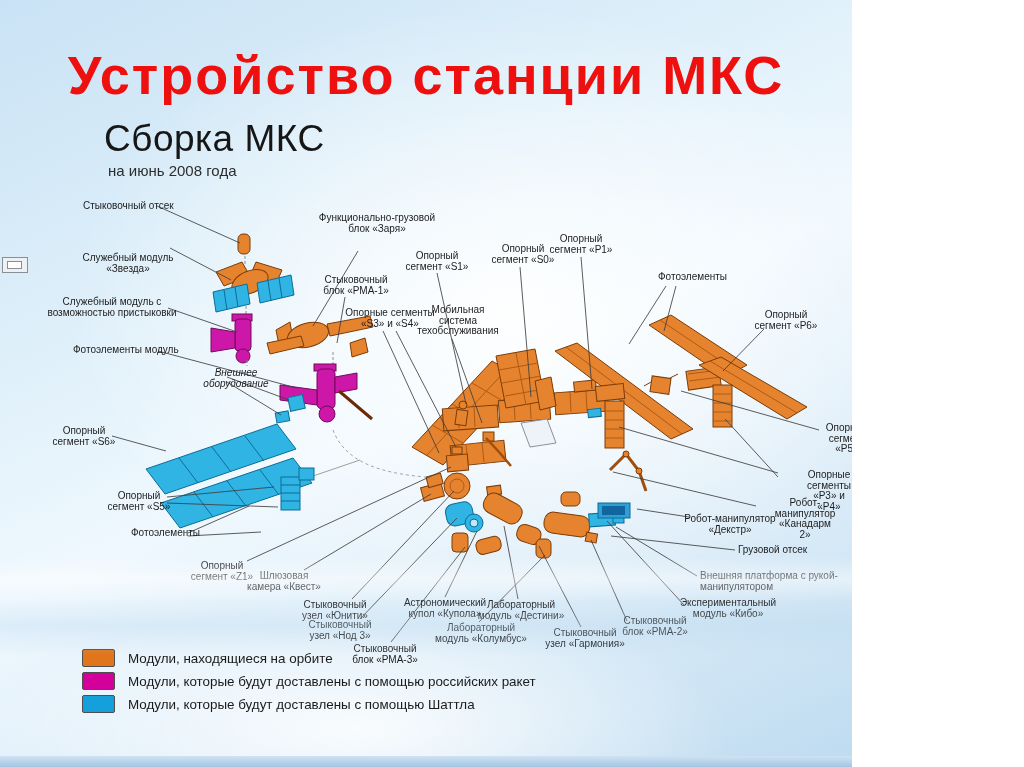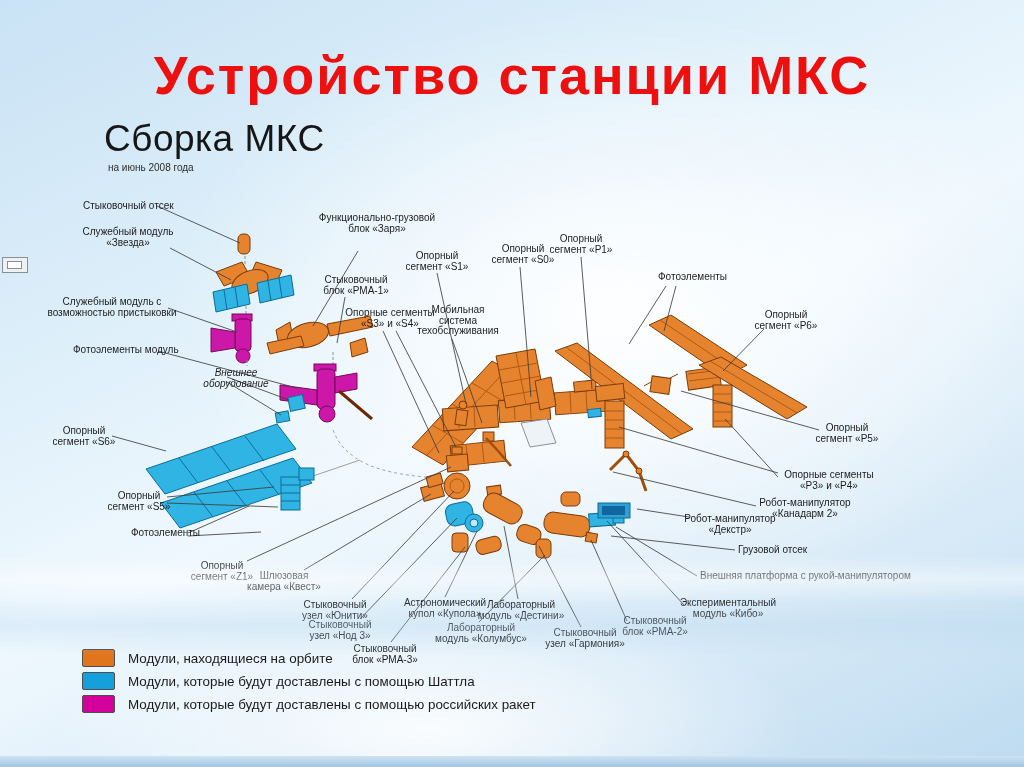--- a/index.html
+++ b/index.html
@@ -1,34 +1,34 @@
 <!DOCTYPE html>
 <html><head>
 <meta charset="utf-8">
 <style>
   html,body{margin:0;padding:0;}
   .slide{
-    position:relative;width:1024px;height:767px;overflow:hidden;
+    position:relative;width:852px;height:767px;overflow:hidden;
     font-family:"Liberation Sans",sans-serif;
     background:
       radial-gradient(ellipse 620px 420px at 60% 40%, rgba(255,255,255,.92), rgba(255,255,255,0) 72%),
       radial-gradient(ellipse 500px 160px at 42% 95%, rgba(255,255,255,.85), rgba(255,255,255,0) 75%),
       linear-gradient(155deg,#c9e2f5 0%,#dceef9 28%,#eff8fe 52%,#d8eaf7 78%,#bedbf0 100%);
   }
   .band{position:absolute;left:0;width:100%;pointer-events:none;}
   .band.b1{top:556px;height:46px;background:linear-gradient(180deg,rgba(255,255,255,0),rgba(255,255,255,.45),rgba(255,255,255,0));}
   .band.b2{top:596px;height:60px;background:linear-gradient(180deg,rgba(186,216,238,0),rgba(186,216,238,.35),rgba(186,216,238,0));}
   .bottom-strip{position:absolute;left:0;bottom:0;width:100%;height:11px;
     background:linear-gradient(180deg,#cfe3f3,#a3c6e3);}
   .main-title{
     position:absolute;top:8px;left:0;width:100%;text-align:center;
     font-size:54px;font-weight:bold;letter-spacing:2px;color:#ee0f0f;
   }
   .diagram-heading{position:absolute;left:104px;top:118px;font-size:37px;color:#161616;letter-spacing:.5px;}
-  .diagram-subheading{position:absolute;left:108px;top:162px;font-size:10px;color:#2c2c2c;}
+  .diagram-subheading{position:absolute;left:108px;top:162px;font-size:15px;color:#2c2c2c;}
   .lab{position:absolute;font-size:10px;line-height:10.6px;color:#1c1c1c;white-space:pre-line;}
   .lab.center{transform:translateX(-50%);text-align:center;}
   .lab.italic{font-style:italic;margin-left:40px;}
   svg.layer{position:absolute;left:0;top:0;}
   .legend{position:absolute;left:72px;top:649px;}
   .legend-row{display:flex;align-items:center;margin-bottom:5px;height:18px;margin-left:10px;}
   .legend-swatch{width:31px;height:16px;border:1.6px solid #4e4e4e;border-radius:2px;margin-right:13px;flex:0 0 auto;}
   .legend-label{font-size:13.4px;color:#1b1b1b;white-space:nowrap;}
   .window-icon{position:absolute;left:2px;top:257px;width:24px;height:14px;
     background:#eef1f4;border:1px solid #8a8f96;}
@@ -267,21 +267,21 @@
         <line x1="391" y1="642" x2="465" y2="547"></line>
         <line x1="352" y1="599" x2="454" y2="491"></line>
         <line x1="360" y1="619" x2="457" y2="518"></line>
         <line x1="304" y1="570" x2="431" y2="494"></line>
         <line x1="247" y1="561" x2="451" y2="467"></line>
       </g>
   </svg>
 
   <div id="labels">
       <div class="lab " style="left: 83px; top: 201px;">Стыковочный отсек</div>
-      <div class="lab center" style="left: 128px; top: 227px; text-align: center;">Служебный модуль
+      <div class="lab center" style="left: 128px; top: 253px; text-align: center;">Служебный модуль
 «Звезда»</div>
       <div class="lab center" style="left: 112px; top: 297px;">Служебный модуль с
 возможностью пристыковки</div>
       <div class="lab " style="left: 73px; top: 345px;">Фотоэлементы модуль</div>
       <div class="lab center italic" style="left: 196px; top: 368px;">Внешнее
 оборудование</div>
       <div class="lab center" style="left: 84px; top: 426px;">Опорный
 сегмент «S6»</div>
       <div class="lab center" style="left: 139px; top: 491px;">Опорный
 сегмент «S5»</div>
@@ -337,25 +337,25 @@
       <div class="lab center" style="left: 222px; top: 561px;">Опорный
 сегмент «Z1»</div>
     </div>
 
   <div class="legend" id="legend">
       <div class="legend-row">
         <div class="legend-swatch" style="background: rgb(224, 117, 28);"></div>
         <span class="legend-label">Модули, находящиеся на орбите</span>
       </div>
       <div class="legend-row">
+        <div class="legend-swatch" style="background: rgb(212, 0, 155);"></div>
+        <span class="legend-label">Модули, которые будут доставлены с помощью российских ракет</span>
+      </div>
+      <div class="legend-row">
         <div class="legend-swatch" style="background: rgb(21, 159, 219);"></div>
         <span class="legend-label">Модули, которые будут доставлены с помощью Шаттла</span>
-      </div>
-      <div class="legend-row">
-        <div class="legend-swatch" style="background: rgb(212, 0, 155);"></div>
-        <span class="legend-label">Модули, которые будут доставлены с помощью российских ракет</span>
       </div>
     </div>
 
   <div class="band b1"></div>
   <div class="band b2"></div>
   <div class="bottom-strip"></div>
 </div>
 
 </body></html>

